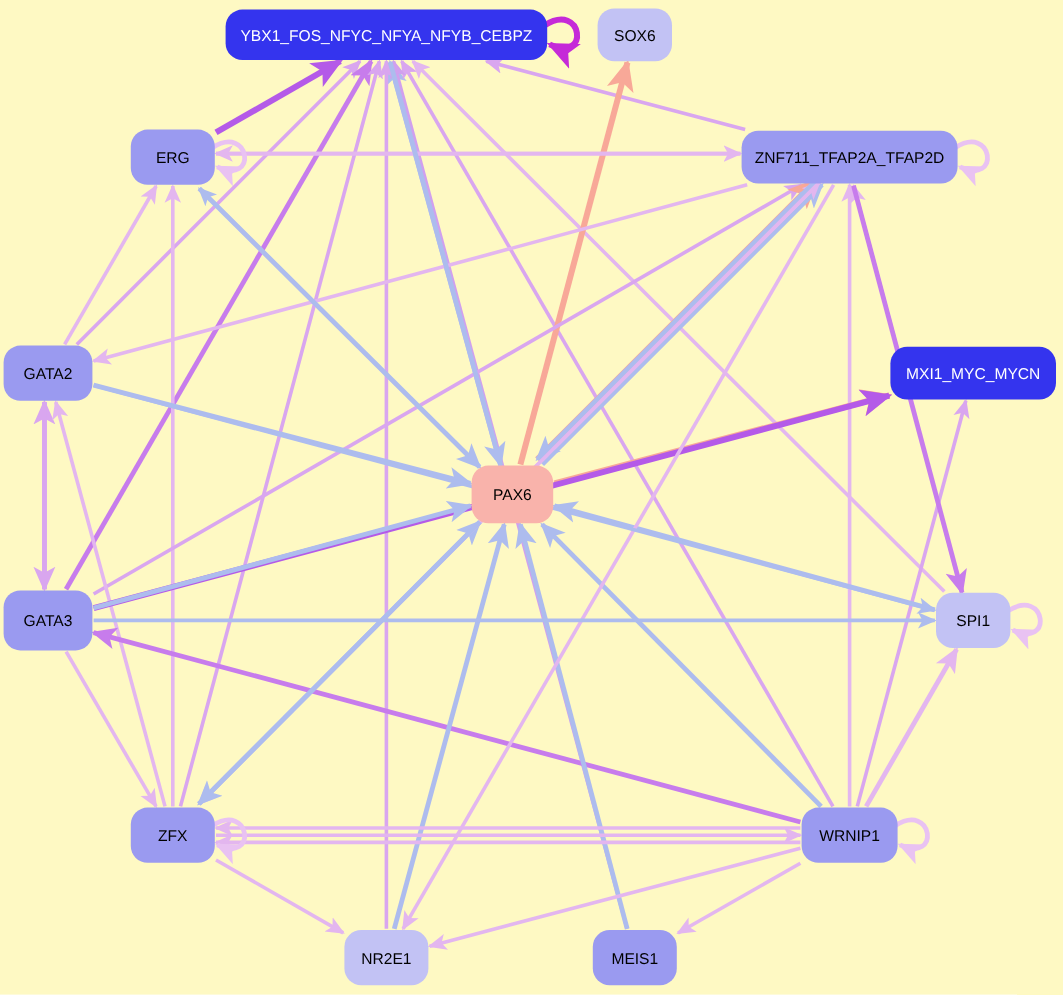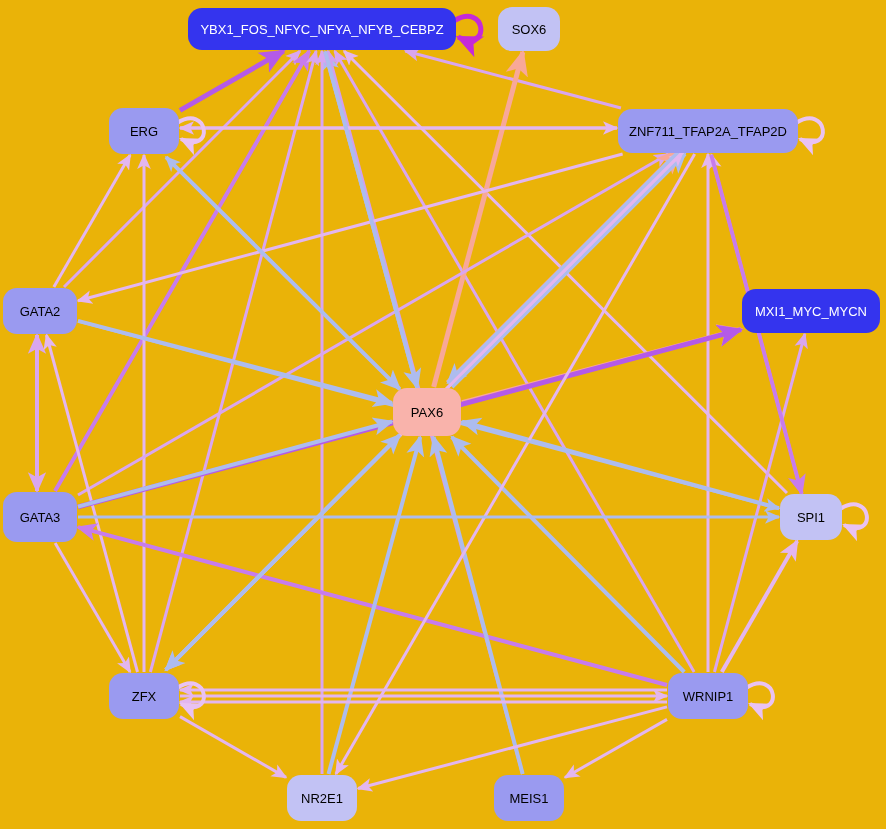--- a/index.html
+++ b/index.html
@@ -7,21 +7,21 @@
     padding: 0;
     background: #ffffff;
   }
   body {
     font-family: "Liberation Sans", sans-serif;
   }
   #canvas-wrap {
     position: relative;
     width: 886px;
     height: 829px;
-    background: #eab308;
+    background: #fef9c3;
     overflow: hidden;
   }
   svg#graph {
     position: absolute;
     top: 0; left: 0;
     width: 886px;
     height: 829px;
     display: block;
   }
   .node-rect {

